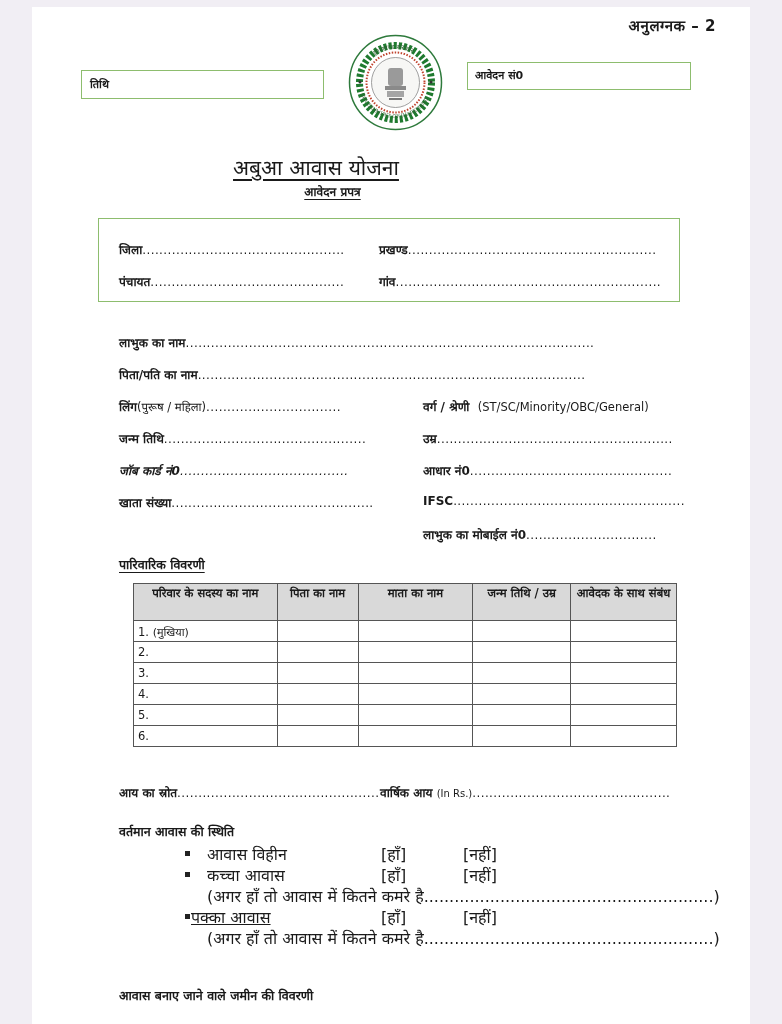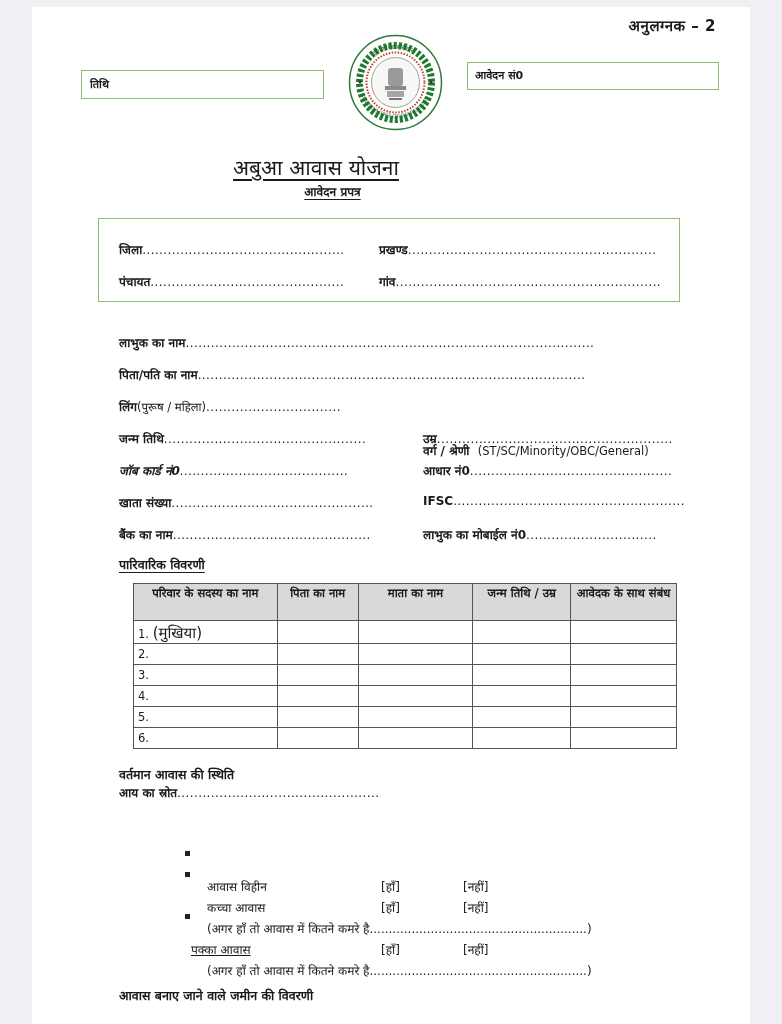--- a/index.html
+++ b/index.html
@@ -3,35 +3,35 @@
   <meta charset="utf-8">
   <style>
     * { box-sizing: border-box; margin: 0; padding: 0; }
     html, body { width: 782px; height: 1024px; overflow: hidden; }
     body { background: #f1eef4; font-family: "DejaVu Sans", "Liberation Sans", sans-serif; color: #1a1a1a; position: relative; }
     .page { position: absolute; left: 32px; top: 7px; width: 718px; height: 1020px; background: #ffffff; }
     .abs { position: absolute; }
     .annex { right: 34px; top: 8px; font-size: 15px; font-weight: bold; letter-spacing: 0.5px; }
     .gbox { border: 1.5px solid #8dbd6e; }
     .date-box { left: 49px; top: 63px; width: 243px; height: 29px; padding: 5px 8px; font-size: 11px; font-weight: bold; }
-    .app-box { left: 435px; top: 55px; width: 252px; height: 28px; padding: 4px 7px; font-size: 11px; font-weight: bold; }
+    .app-box { left: 435px; top: 55px; width: 224px; height: 28px; padding: 4px 7px; font-size: 11px; font-weight: bold; }
     .emblem { left: 316px; top: 27px; width: 95px; height: 97px; }
     .title { left: 0; width: 568px; top: 146px; text-align: center; font-size: 21px; text-decoration: underline; text-decoration-thickness: 1.5px; text-underline-offset: 4px; }
     .subtitle { left: 0; width: 601px; top: 176px; text-align: center; font-size: 12px; font-weight: bold; text-decoration: underline; text-underline-offset: 3px; }
     .loc-box { left: 66px; top: 211px; width: 582px; height: 84px; }
     .field { font-size: 12px; font-weight: bold; white-space: nowrap; }
     .field .dots { font-weight: normal; letter-spacing: 0.4px; }
     .field .note { font-weight: normal; font-size: 11.5px; }
     .fam-title { left: 87px; top: 549px; font-size: 12.5px; font-weight: bold; text-decoration: underline; text-underline-offset: 3px; }
     table.fam { position: absolute; left: 101px; top: 576px; width: 544px; border-collapse: collapse; font-size: 11.5px; }
     table.fam th, table.fam td { border: 1px solid #555; }
     table.fam th { background: #d9d9d9; font-weight: bold; text-align: center; line-height: 16px; padding: 1px 3px; height: 37px; vertical-align: top; }
     table.fam td { height: 21px; padding: 1px 4px; vertical-align: middle; }
     .sec { font-size: 12.5px; font-weight: bold; }
-    .opt { font-size: 12px; white-space: nowrap; margin-top: 35px; }
+    .opt { font-size: 16px; white-space: nowrap; }
     .bullet { display: inline-block; width: 5px; height: 5px; background: #222; position: absolute; }
   </style>
 </head>
 <body>
 
 <div class="page">
 
   <div class="abs annex">अनुलग्नक – 2</div>
 
   <div class="abs gbox date-box">
@@ -81,21 +81,21 @@
 
   <div class="abs field" style="left:87px;top:327px;">
     <span>लाभुक का नाम</span><span class="dots">.................................................................................................</span>
   </div>
   <div class="abs field" style="left:87px;top:359px;">
     <span>पिता/पति का नाम</span><span class="dots">............................................................................................</span>
   </div>
   <div class="abs field" style="left:87px;top:391px;text-align:right;">
     <span>लिंग</span><span class="note">(पुरूष / महिला)</span><span class="dots">................................</span>
   </div>
-  <div class="abs field" style="left:391px;top:391px;margin-top:44px;">
+  <div class="abs field" style="left:391px;top:391px;">
     <span>वर्ग / श्रेणी</span>&nbsp;&nbsp;<span class="note">(ST/SC/Minority/OBC/General)</span>
   </div>
 
   <div class="abs field" style="left:87px;top:423px;">
     <span>जन्म तिथि</span><span class="dots">................................................</span>
   </div>
   <div class="abs field" style="left:391px;top:423px;">
     <span>उम्र</span><span class="dots">........................................................</span>
   </div>
 
@@ -106,23 +106,20 @@
     <span>आधार नं0</span><span class="dots">................................................</span>
   </div>
 
   <div class="abs field" style="left:87px;top:487px;">
     <span>खाता संख्या</span><span class="dots">................................................</span>
   </div>
   <div class="abs field" style="left:391px;top:487px;">
     <span>IFSC</span><span class="dots">.......................................................</span>
   </div>
 
-  <div class="abs field" style="left:87px;top:519px;">
-    <span>बैंक का नाम</span><span class="dots">...............................................</span>
-  </div>
   <div class="abs field" style="left:391px;top:519px;">
     <span>लाभुक का मोबाईल नं0</span><span class="dots">...............................</span>
   </div>
 
   <div class="abs fam-title">पारिवारिक विवरणी</div>
 
   <table class="fam">
     <colgroup>
       <col style="width:144px">
         <col style="width:81px">
@@ -134,21 +131,21 @@
       <tr>
         <th>परिवार के सदस्य का नाम</th>
         <th>पिता का नाम</th>
         <th>माता का नाम</th>
         <th>जन्म तिथि / उम्र</th>
         <th>आवेदक के साथ संबंध</th>
       </tr>
     </thead>
     <tbody>
       <tr>
-        <td><span>1.</span> <span style="font-size:15px">(मुखिया)</span></td>
+        <td><span>1.</span> <span style="font-size:11px">(मुखिया)</span></td>
         <td></td>
           <td></td>
           <td></td>
           <td></td>
       </tr>
       <tr>
         <td><span>2.</span></td>
         <td></td>
           <td></td>
           <td></td>
@@ -181,22 +178,25 @@
           <td></td>
           <td></td>
           <td></td>
       </tr>
     </tbody>
   </table>
 
   <div class="abs field" style="left:87px;top:777px;">
     <span>आय का स्रोत</span><span class="dots">................................................</span>
   </div>
-
-  <div class="abs sec" style="left:87px;top:759px;">वर्तमान आवास की स्थिति</div>
+  <div class="abs field" style="left:348px;top:777px;">
+    <span>वार्षिक आय</span> <span class="note" style="font-size:10px">(In Rs.)</span><span class="dots">...............................................</span>
+  </div>
+
+  <div class="abs sec" style="left:87px;top:816px;">वर्तमान आवास की स्थिति</div>
 
   <span class="bullet" style="left:153px;top:844px;"></span>
   <div class="abs opt" style="left:175px;top:836px;">आवास विहीन</div>
   <div class="abs opt" style="left:349px;top:836px;">[हाँ]</div>
   <div class="abs opt" style="left:431px;top:836px;">[नहीं]</div>
 
   <span class="bullet" style="left:153px;top:865px;"></span>
   <div class="abs opt" style="left:175px;top:857px;">कच्चा आवास</div>
   <div class="abs opt" style="left:349px;top:857px;">[हाँ]</div>
   <div class="abs opt" style="left:431px;top:857px;">[नहीं]</div>

